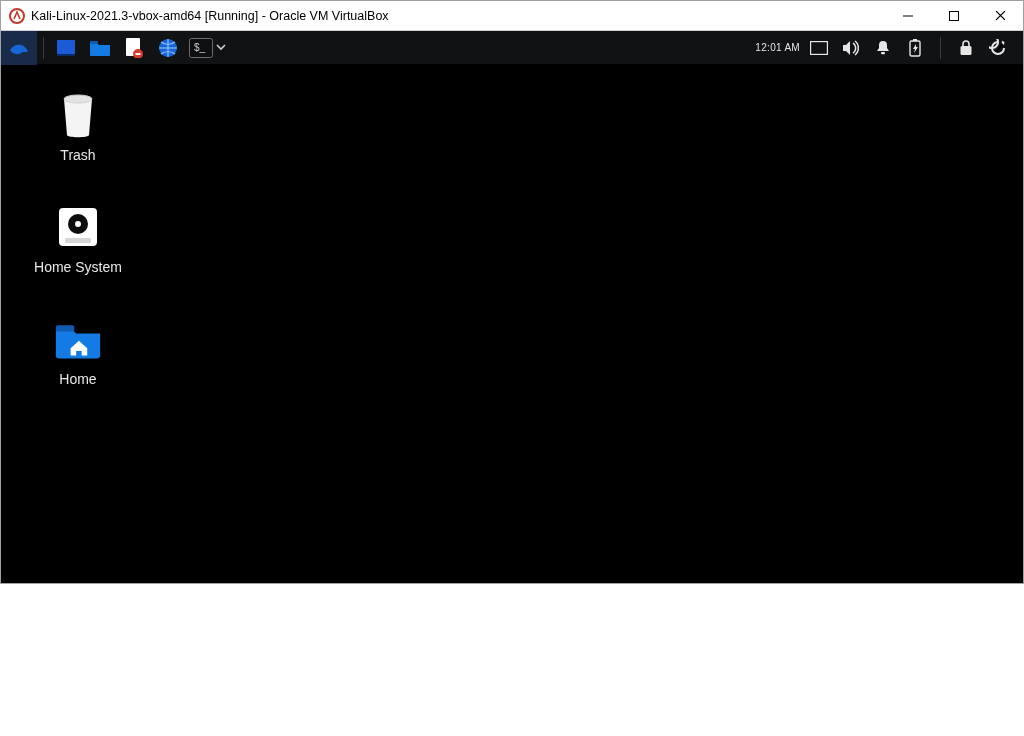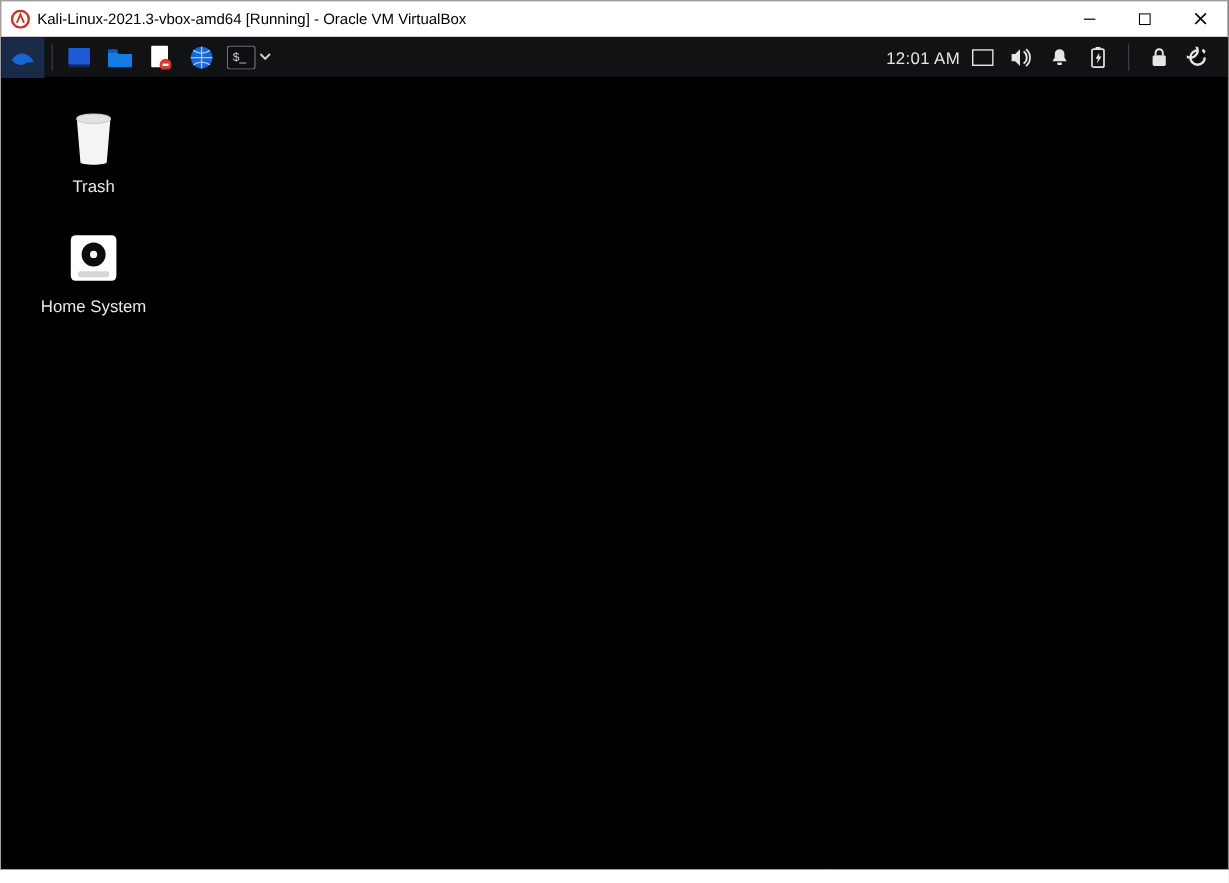--- a/index.html
+++ b/index.html
@@ -1,20 +1,20 @@
 <!DOCTYPE html>
 <html><head>
 <meta charset="utf-8">
 <style>
   * { margin: 0; padding: 0; box-sizing: border-box; font-family: "Segoe UI", Tahoma, sans-serif; }
   html, body { width: 1024px; height: 736px; overflow: hidden; background: #fff; }
 
   
   .vb-window {
-    width: 1024px; height: 725px;
+    width: 1024px; height: 584px;
     display: flex; flex-direction: column;
     border: 1px solid #a0a0a0;
     background: #000;
   }
   .vb-titlebar {
     height: 30px; background: #ffffff; color: #000;
     display: flex; align-items: center;
     border-bottom: 1px solid #d0d0d0;
     user-select: none;
   }
@@ -58,31 +58,31 @@
   .panel .dock {
     display: flex; align-items: center; gap: 6px; margin-left: 2px;
   }
   .panel .dock .dock-item {
     width: 28px; height: 24px;
     display: flex; align-items: center; justify-content: center;
     border-radius: 3px;
   }
   .panel .spacer { flex: 1; }
   .panel .tray { display: flex; align-items: center; gap: 14px; margin-right: 10px; }
-  .panel .clock { font-size: 14px; letter-spacing: .3px; margin-right: 10px; }
+  .panel .clock { font-size: 10px; letter-spacing: .3px; margin-right: 10px; }
   .tray-icon { display:flex; align-items:center; justify-content:center; width:18px; height:18px; }
 
   
   .desktop {
     position: absolute; inset: 34px 0 0 0;
     background: #000;
   }
   .desktop-icons {
     position: absolute; left: 22px; top: 26px;
-    display: flex; flex-direction: column; gap: 28px;
+    display: flex; flex-direction: column; gap: 40px;
   }
   .dicon {
     width: 110px; display: flex; flex-direction: column; align-items: center; gap: 8px;
     color: #e8e8e8; font-size: 14px; text-align: center;
   }
   .dicon .glyph { width: 48px; height: 48px; display: flex; align-items:center; justify-content:center; }
 
   
   .wallpaper-art {
     position: absolute; left: 50%; top: 0; transform: translateX(-50%);
@@ -307,18 +307,28 @@
             <svg width="46" height="46" viewBox="0 0 46 46">
               <rect x="4" y="4" width="38" height="38" rx="4" fill="#ffffff"></rect>
               <circle cx="23" cy="20" r="10" fill="#0d0d0d"></circle>
               <circle cx="23" cy="20" r="3" fill="#ffffff"></circle>
               <rect x="10" y="34" width="26" height="5" rx="1.5" fill="#d6d6d6"></rect>
             </svg>
           </span>
           <span>Home System</span>
         </div>
 
+        <div class="dicon">
+          <span class="glyph">
+            <svg width="52" height="44" viewBox="0 0 52 44">
+              <path d="M2 12 h18 l4 4 h26 v24 a3 3 0 0 1 -3 3 H5 a3 3 0 0 1 -3 -3 z" fill="#147ae4"></path>
+              <rect x="2" y="7" width="20" height="7" rx="2" fill="#0e5bb0"></rect>
+              <path d="M18 32 l9 -8 9 8 v8 h-6 v-5 h-6 v5 h-6 z" fill="#ffffff"></path>
+            </svg>
+          </span>
+          <span>Home</span>
+        </div>
 
       </div>
     </div>
 
   </div>
 </div>
 
 </body></html>

